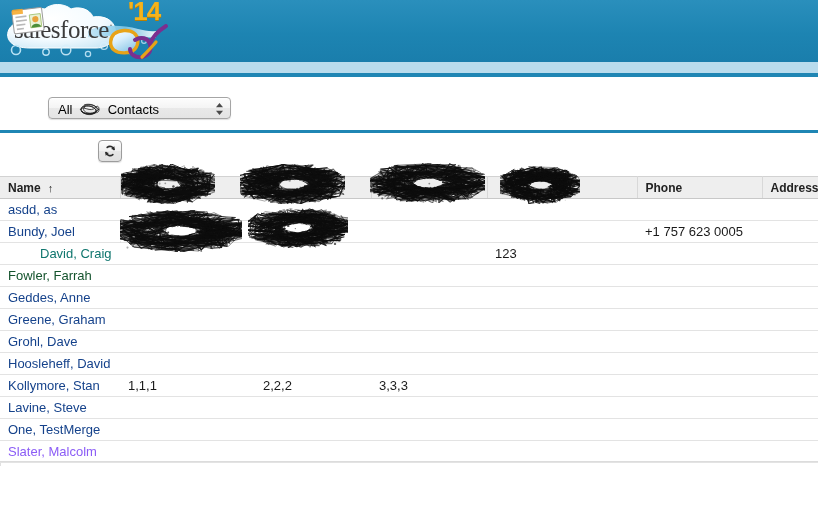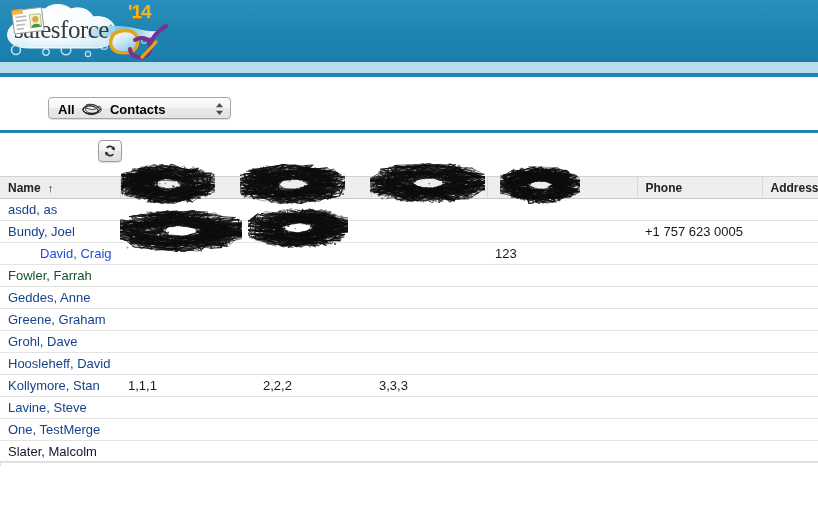--- a/index.html
+++ b/index.html
@@ -19,42 +19,42 @@
   .cloud svg{display:block;}
   .sf-word{
     position:absolute;left:14px;top:12px;width:120px;height:26px;
     font-family:"Liberation Serif","DejaVu Serif",serif;
     font-size:25px;color:#3b3b3b;letter-spacing:-0.5px;line-height:26px;
     white-space:nowrap;
   }
   .sf-dot{font-size:12px;vertical-align:super;color:#6a6a6a;}
   .yr{
     position:absolute;left:128px;top:0px;
-    font-family:"Liberation Sans",sans-serif;font-weight:bold;font-size:19px;
+    font-family:"Liberation Sans",sans-serif;font-weight:bold;font-size:26px;
     color:#f5b31b;letter-spacing:-1px;line-height:23px;
     text-shadow:0 1px 0 #b97f00;
   }
   .snorkel{position:absolute;left:108px;top:22px;width:80px;height:40px;}
 
   
   .subband{position:absolute;left:0;top:62px;width:818px;height:11px;background:#b9dced;}
   .subband-btm{position:absolute;left:0;top:73px;width:818px;height:4px;background:#1f86b4;}
 
   
   .toolbar{position:absolute;left:0;top:84px;width:818px;height:44px;background:#ffffff;}
   .tab-icon{position:absolute;left:10px;top:4px;width:38px;height:34px;}
   .select-wrap{position:absolute;left:0;top:0;}
   .select-face{
     position:absolute;left:48px;top:97px;width:183px;height:22px;
     background:linear-gradient(180deg,#fdfdfd 0%,#f4f4f4 50%,#e9e9e9 51%,#e4e4e4 100%);
     border:1px solid #a5a5a5;border-radius:4px;box-sizing:border-box;
     box-shadow:0 1px 1px rgba(0,0,0,.13), inset 0 1px 0 rgba(255,255,255,.9);
     font-size:13px;color:#000;line-height:20px;
   }
-  .select-text{position:absolute;left:9px;top:2px;white-space:nowrap;font-size:13px;color:#000;font-weight:bold;}
+  .select-text{position:absolute;left:9px;top:2px;white-space:nowrap;font-size:13px;color:#000;}
   .redact-inline{
     display:inline-block;vertical-align:-2px;width:24px;height:14px;margin:0 2px;
   }
   .select-arrows{position:absolute;right:6px;top:4px;width:9px;height:14px;}
 
   
   .rule-blue{position:absolute;left:0;top:130px;width:818px;height:3px;background:#1f86b4;}
 
   
   .btnrow{position:absolute;left:0;top:140px;width:818px;height:26px;}
@@ -260,21 +260,21 @@
           <tr>
             <td style="color: rgb(21, 66, 139);">Bundy, Joel</td>
             <td></td>
             <td></td>
             <td></td>
             <td></td>
             <td>+1 757 623 0005</td>
             <td></td>
           </tr>
           <tr>
-            <td style="color: #1d4ed8; padding-left: 40px;">David, Craig</td>
+            <td style="color: #0f766e; padding-left: 40px;">David, Craig</td>
             <td></td>
             <td></td>
             <td></td>
             <td>123</td>
             <td></td>
             <td></td>
           </tr>
           <tr>
             <td style="color: #14532d;">Fowler, Farrah</td>
             <td></td>
@@ -341,21 +341,21 @@
           <tr>
             <td style="color: rgb(21, 66, 139);">One, TestMerge</td>
             <td></td>
             <td></td>
             <td></td>
             <td></td>
             <td></td>
             <td></td>
           </tr>
           <tr>
-            <td style="color: #0f172a; margin-top: 19px;">Slater, Malcolm</td>
+            <td style="color: #8b5cf6; margin-top: 19px;">Slater, Malcolm</td>
             <td></td>
             <td></td>
             <td></td>
             <td></td>
             <td></td>
             <td></td>
           </tr>
         </tbody>
     </table>
   </div>

